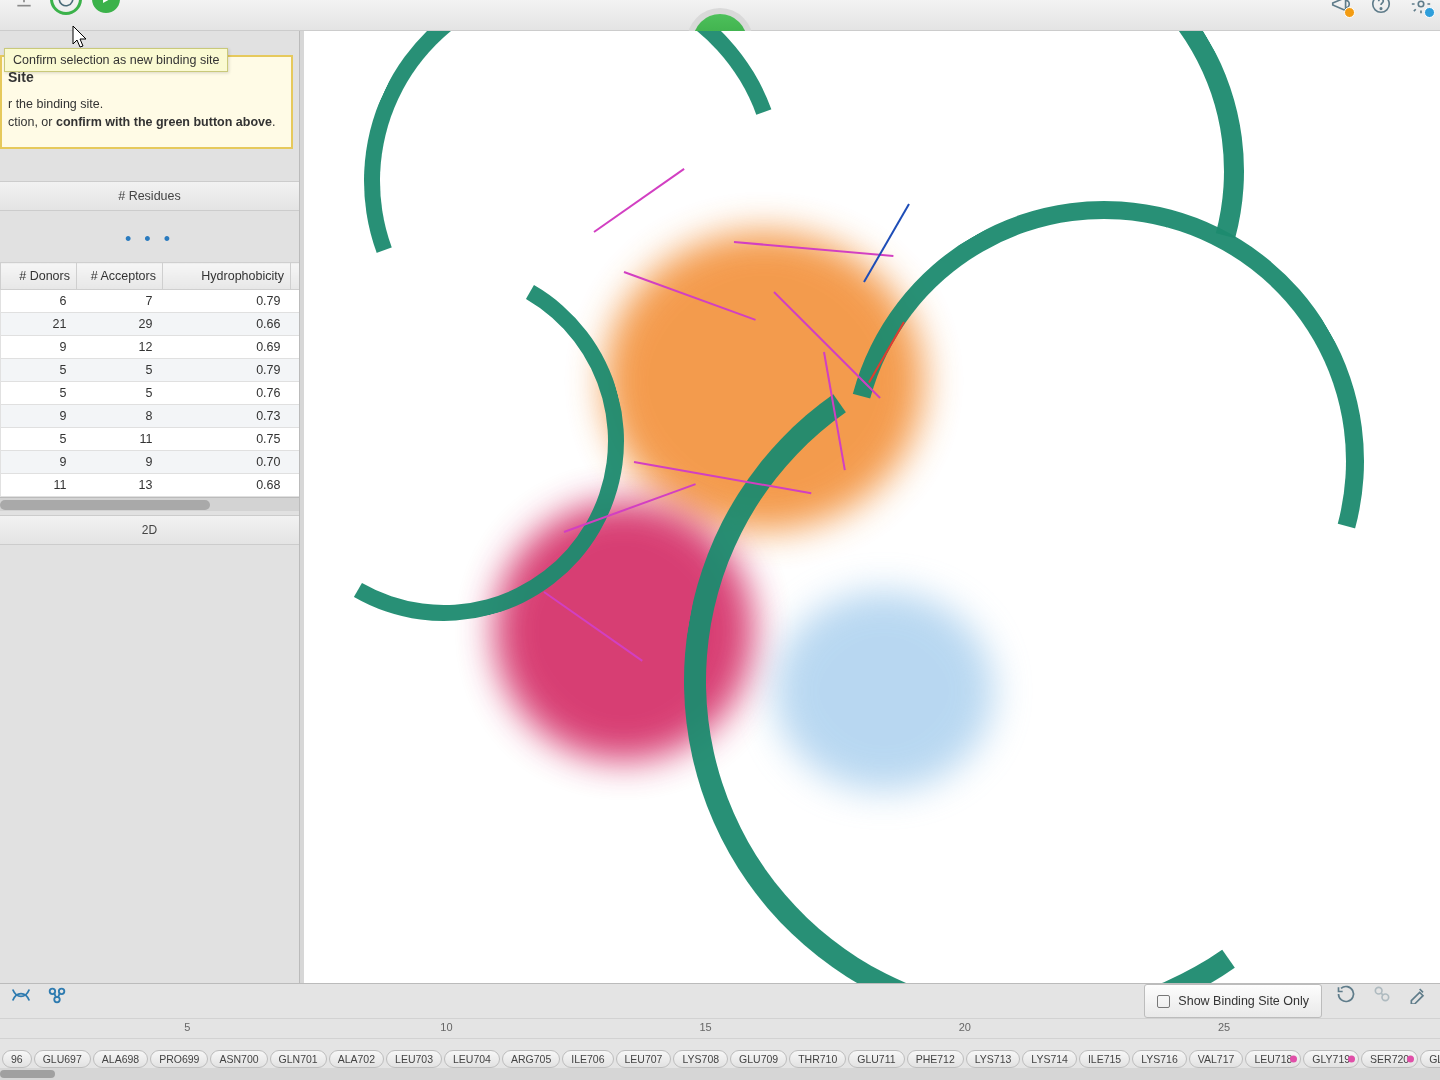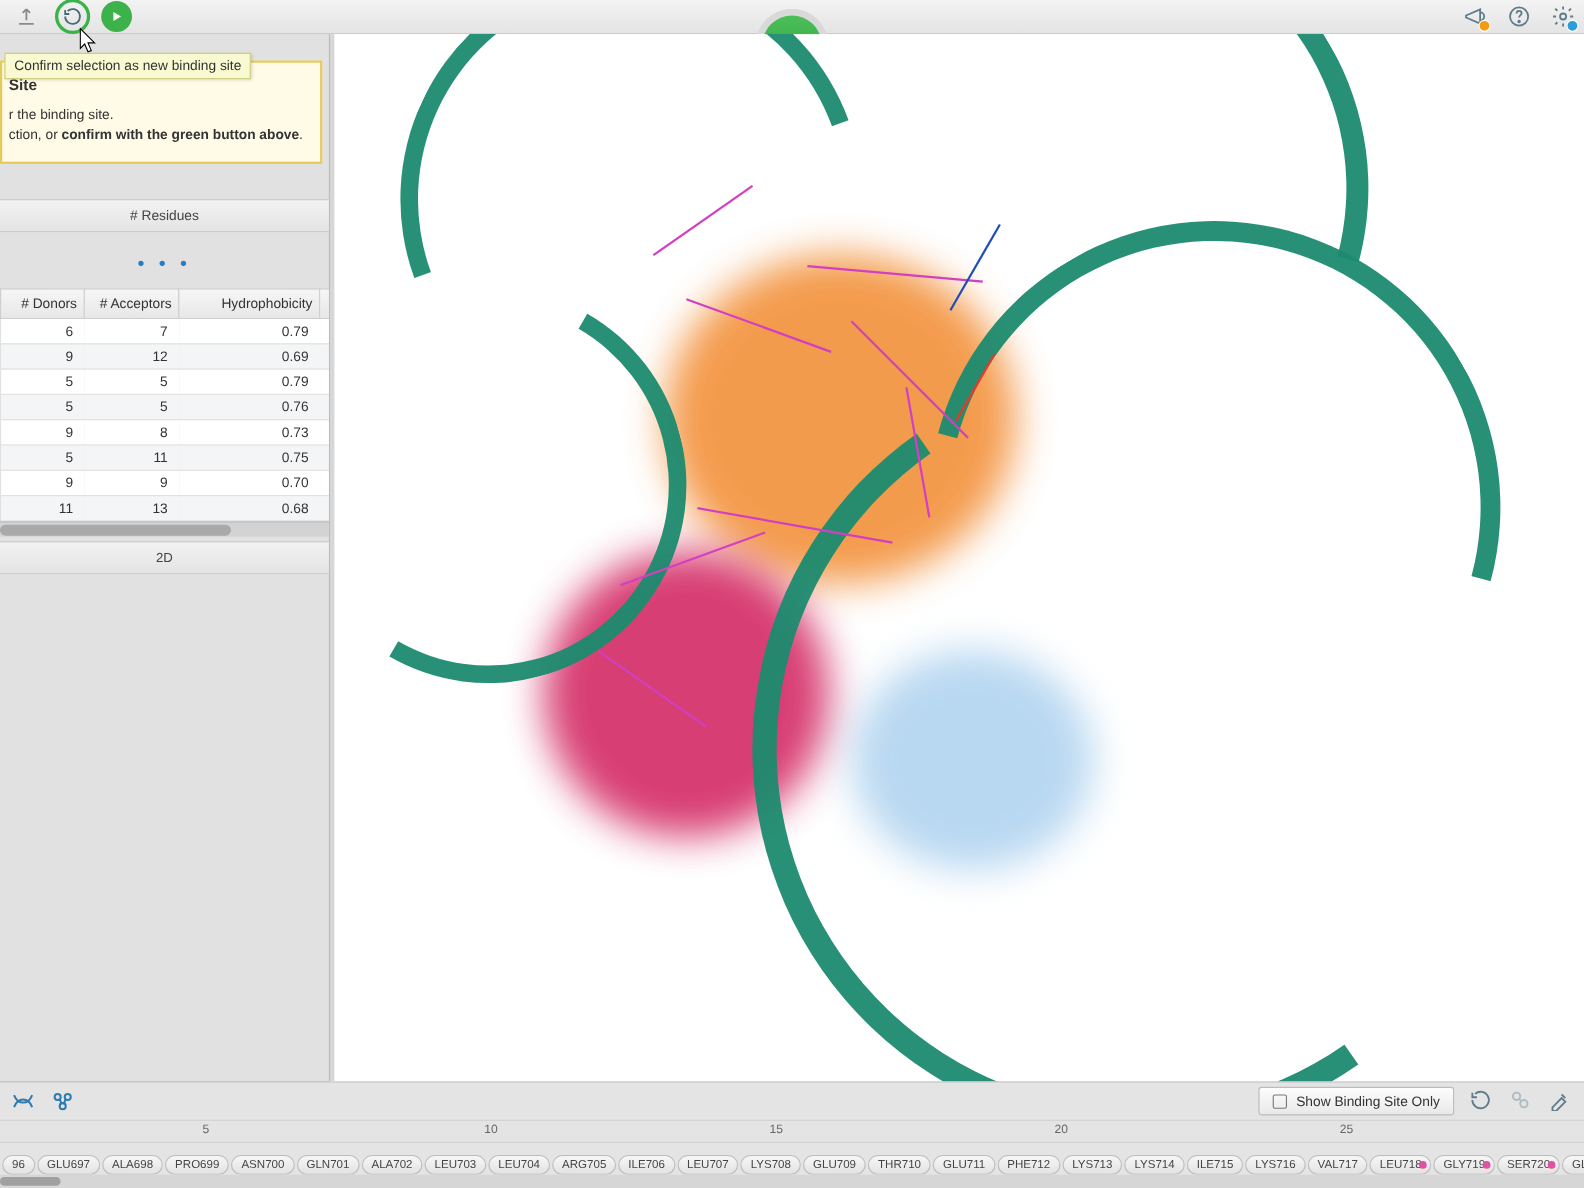--- a/index.html
+++ b/index.html
@@ -1,20 +1,20 @@
 <!DOCTYPE html>
 <html><head>
 <meta charset="utf-8">
 <style>
   * { box-sizing: border-box; margin: 0; padding: 0; }
   html, body { width: 1440px; height: 1080px; font-family: "Segoe UI", Arial, sans-serif; font-size: 13px; background: #e8e8e8; color: #333; overflow: hidden; }
   .app { display: flex; flex-direction: column; width: 100%; height: 100%; }
 
   
-  .toolbar { height: 28px; background: linear-gradient(#f3f3f3,#e4e4e4); border-bottom: 1px solid #ccc; display: flex; align-items: center; padding: 15px 8px; position: relative; }
+  .toolbar { height: 28px; background: linear-gradient(#f3f3f3,#e4e4e4); border-bottom: 1px solid #ccc; display: flex; align-items: flex-end; padding: 15px 8px; position: relative; }
   .tb-left { display: flex; align-items: center; gap: 10px; }
   .tb-btn { width: 32px; height: 32px; display:flex; align-items:center; justify-content:center; border-radius: 50%; cursor: pointer; }
   .tb-btn.circled { border: 3px solid #3bb24a; }
   .tb-btn.play { background:#3bb24a; width:28px; height:28px; }
   .tb-btn.play svg { fill:#fff; }
   .toolbar .center-chip { position:absolute; left:50%; transform:translateX(-50%); width:54px; height:54px; border-radius:50%; background:linear-gradient(#4cc05a,#2e9a3b); box-shadow:0 0 0 6px #d9d9d9, 0 2px 6px rgba(0,0,0,.25); top:14px; display:flex; align-items:center; justify-content:center; }
   .center-chip svg { stroke:#fff; fill:none; }
   .tb-right { margin-left:auto; display:flex; gap:18px; align-items:center; }
   .tb-right .icn { width:22px; height:22px; cursor:pointer; color:#5f7c8a; position:relative; }
   .tb-right .badge { position:absolute; bottom:-3px; right:-3px; width:11px; height:11px;border-radius:50%; background:#f39c12; border:1px solid #fff;}
@@ -44,21 +44,21 @@
   .hscroll .thumb{ position:absolute; top:2px; left:0; height:10px; width:210px; background:#a9a9a9; border-radius:5px;}
 
   .two-d { background:linear-gradient(#f2f2f2,#e4e4e4); border-top:1px solid #ccc; border-bottom:1px solid #ccc; padding:7px 0; text-align:center; font-size:12px; color:#444; margin-top:4px;}
 
   
   .viewer { flex:1; background:#fff; position:relative; overflow:hidden; border-left:4px solid #d7d7d7;}
   .seq-caption { position:absolute; bottom:0; left:0; right:0; text-align:center; font-size:12.5px; color:#444; padding:6px 0; background:rgba(225,225,225,.0);}
 
   
   .seq-bar { background:#e4e4e4; border-top:1px solid #bbb; display:flex; flex-direction:column; }
-  .seq-tools { height:34px; display:flex; align-items:center; padding:0 10px; gap:14px; }
+  .seq-tools { height:34px; display:flex; padding:0 10px; gap:14px; }
   .seq-tools .spacer{flex:1;}
   .seq-tools .toggle { background:linear-gradient(#fdfdfd,#e9e9e9); border:1px solid #bcbcbc; border-radius:3px; padding:5px 12px; font-size:12.5px; display:flex; align-items:center; gap:8px; cursor:pointer;}
   .seq-tools .toggle .cb { width:13px;height:13px;border:1.5px solid #777;border-radius:2px; display:inline-block;}
   .seq-tools .mini { width:22px;height:22px; cursor:pointer; color:#5f7c8a;}
   .seq-ruler { height:20px; position:relative; font-size:11px; color:#666; border-top:1px solid #d2d2d2;}
   .seq-ruler span{position:absolute; top:2px; transform:translateX(-50%);}
   .seq-chips { height:30px; display:flex; align-items:flex-end; gap:2px; padding:0 2px; overflow:hidden; border-top:1px solid #d2d2d2;}
   .chip { background:linear-gradient(#f7f7f7,#e2e2e2); border:1px solid #bdbdbd; border-radius:12px; padding:2px 8px; font-size:10.5px; color:#444; white-space:nowrap; cursor:pointer;}
   .chip.hot { position:relative; }
   .chip.hot::after{content:""; position:absolute; right:3px; top:50%; transform:translateY(-50%); width:7px;height:7px;border-radius:50%; background:#e04fa8;}
@@ -152,20 +152,26 @@
             <th class="col-a"># Acceptors</th>
             <th class="col-h">Hydrophobicity</th>
             <th class="col-s">Sur</th>
           </tr>
             </thead>
           <tbody id="tbody">
               <tr>
                 <td>6</td>
                 <td>7</td>
                 <td>0.79</td>
+                <td></td>
+              </tr>
+              <tr>
+                <td>21</td>
+                <td>29</td>
+                <td>0.66</td>
                 <td></td>
               </tr>
               <tr>
                 <td>9</td>
                 <td>12</td>
                 <td>0.69</td>
                 <td></td>
               </tr>
               <tr>
                 <td>5</td>

